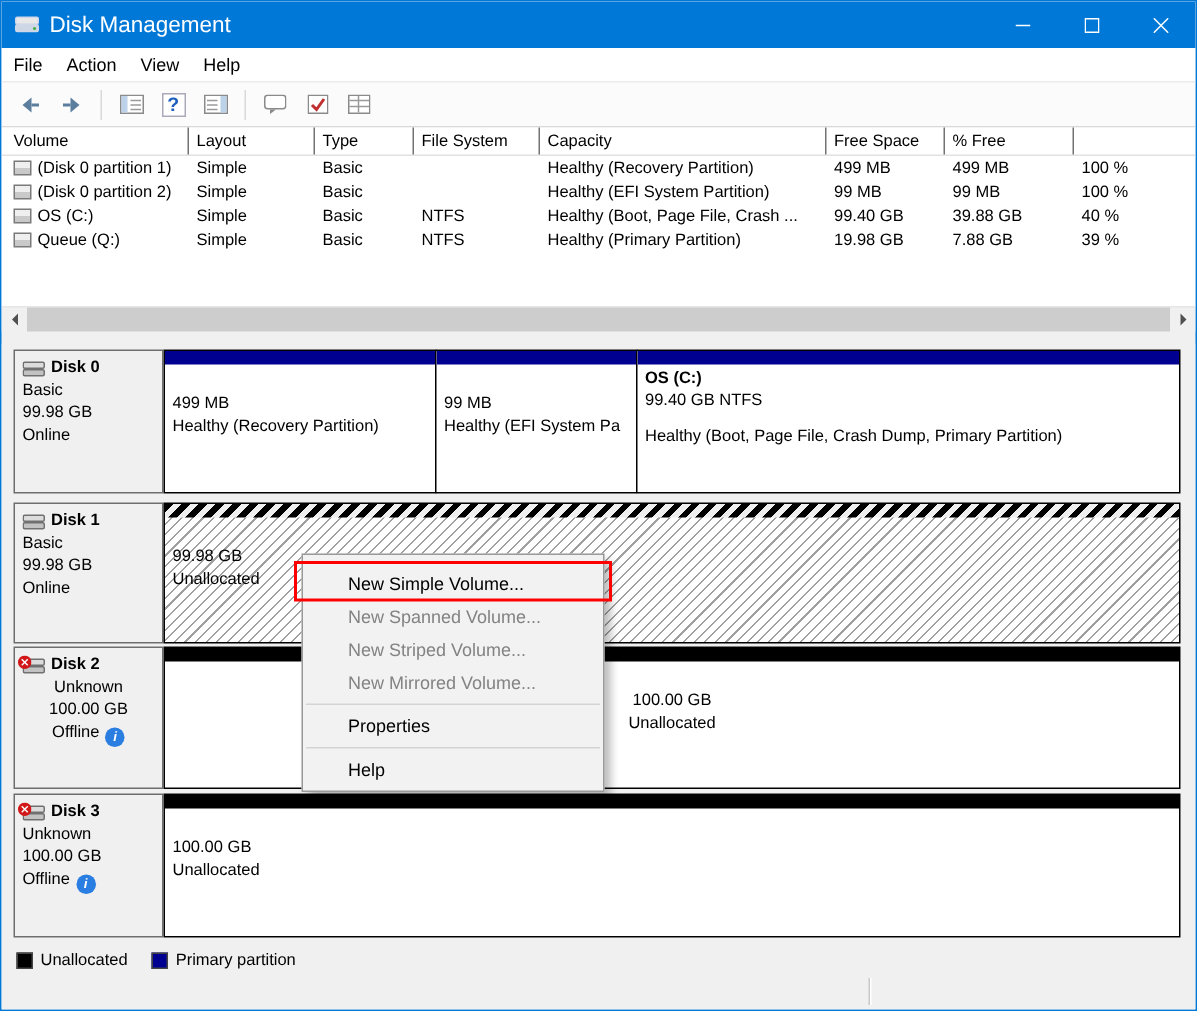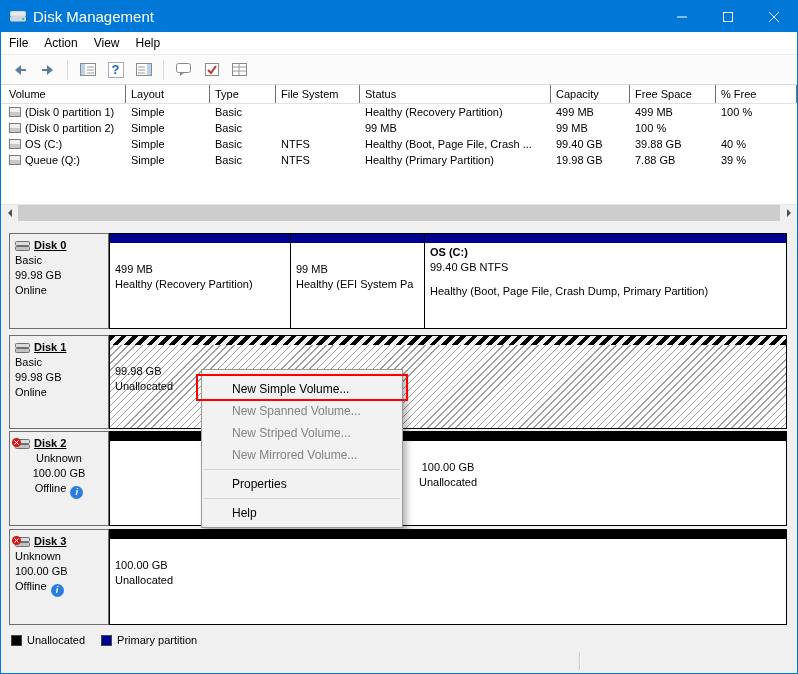--- a/index.html
+++ b/index.html
@@ -52,21 +52,21 @@
 
   
   .disks-pane { position:absolute; top:228px; left:0; right:0; height:402px; background:#f0f0f0; }
   .disk-row { position:absolute; left:8px; width:778px; display:flex; }
   .row-d0 { top:4px;   height:96px; }
   .row-d1 { top:106px; height:94px; }
   .row-d2 { top:202px; height:95px;text-align:center; }
   .row-d3 { top:300px; height:96px; }
   .disk-left { width:100px; flex:0 0 auto; border:1px solid #6e6e6e; background:#f0f0f0;
                padding:4px 5px; font-size:11px; line-height:15px; }
-  .disk-title { display:flex; align-items:center; gap:4px; font-weight:bold;text-decoration:underline; }
+  .disk-title { display:flex; align-items:center; gap:4px; font-weight:bold; }
   .disk-icon-wrap { position:relative; display:flex; }
   .err-badge { position:absolute; left:-3px; top:-2px; }
   .info-badge { width:13px; height:13px; border-radius:50%; background:#2a7de1; color:#fff;
                 font-size:9px; font-weight:bold; font-style:italic;
                 display:inline-flex; align-items:center; justify-content:center;
                 margin-left:4px; vertical-align:-3px; }
   .disk-body { flex:1; display:flex; }
   .part { border:1px solid #000; margin-left:-1px; background:#fff;
           display:flex; flex-direction:column; overflow:hidden; }
   .part.firstp { margin-left:0; }
@@ -203,21 +203,20 @@
         </svg>
     </span>
   </div>
 
   <div class="table-pane">
     <div class="vt-grid vt-header">
       <span class="vt-hcell first">Volume</span>
       <span class="vt-hcell">Layout</span>
       <span class="vt-hcell">Type</span>
       <span class="vt-hcell">File System</span>
-      <span class="vt-hcell">Status</span>
       <span class="vt-hcell">Capacity</span>
       <span class="vt-hcell">Free Space</span>
       <span class="vt-hcell">% Free</span>
     </div>
 
     <div class="vt-grid vt-row">
       <span class="vt-cell first">
           <span class="vol-icon"></span>
           <span>(Disk 0 partition 1)</span>
         </span>
@@ -231,20 +230,21 @@
     </div>
 
     <div class="vt-grid vt-row">
       <span class="vt-cell first">
           <span class="vol-icon"></span>
           <span>(Disk 0 partition 2)</span>
         </span>
       <span class="vt-cell">Simple</span>
       <span class="vt-cell">Basic</span>
       <span class="vt-cell"></span>
+      <span class="vt-cell">Healthy (EFI System Partition)</span>
       <span class="vt-cell">99 MB</span>
       <span class="vt-cell">99 MB</span>
       <span class="vt-cell">100 %</span>
     </div>
 
     <div class="vt-grid vt-row">
       <span class="vt-cell first">
           <span class="vol-icon"></span>
           <span>OS (C:)</span>
         </span>

